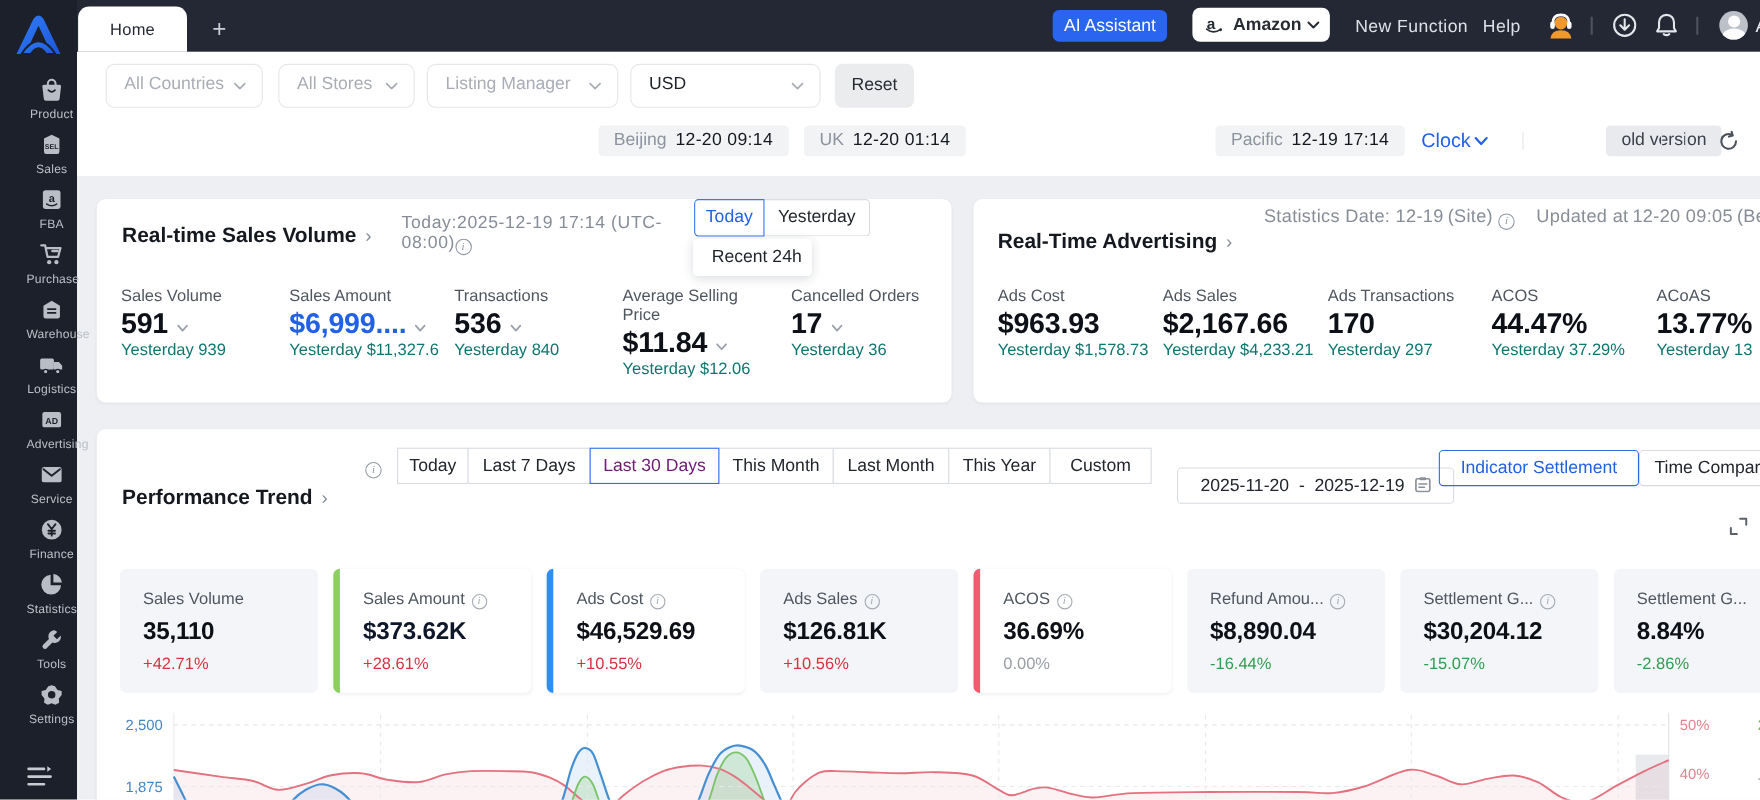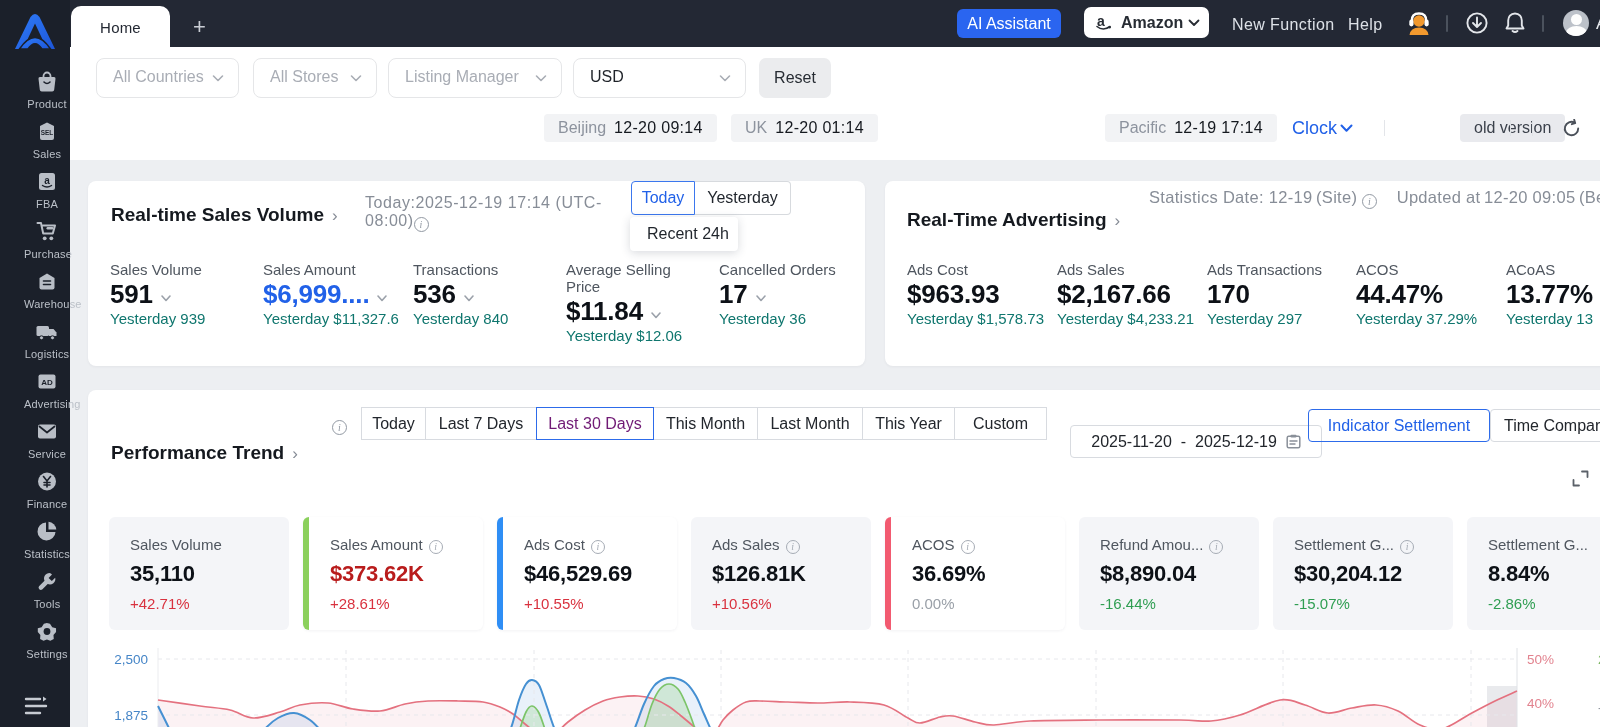--- a/index.html
+++ b/index.html
@@ -344,21 +344,21 @@
     </svg>
     <div class="mwrap">
     <div class="mcard" style="left:21px">
           <div class="ml">Sales Volume</div>
           <div class="mv">35,110</div>
           <div class="mc">+42.71%</div>
         </div>
     <div class="mcard wb" style="left:215px">
           <div class="bar" style="background:#8bd05c"></div>
           <div class="ml" style="left:27px">Sales Amount<span class="mi">i</span></div>
-          <div class="mv" style="left:27px;color:#b91c1c;">$373.62K</div>
+          <div class="mv" style="left:27px;color:#0f172a;">$373.62K</div>
           <div class="mc" style="left:27px">+28.61%</div>
         </div>
     <div class="mcard wb" style="left:409px">
           <div class="bar" style="background:#2f8ef5"></div>
           <div class="ml" style="left:27px">Ads Cost<span class="mi">i</span></div>
           <div class="mv" style="left:27px;">$46,529.69</div>
           <div class="mc" style="left:27px">+10.55%</div>
         </div>
     <div class="mcard" style="left:603px">
           <div class="ml">Ads Sales<span class="mi">i</span></div>

